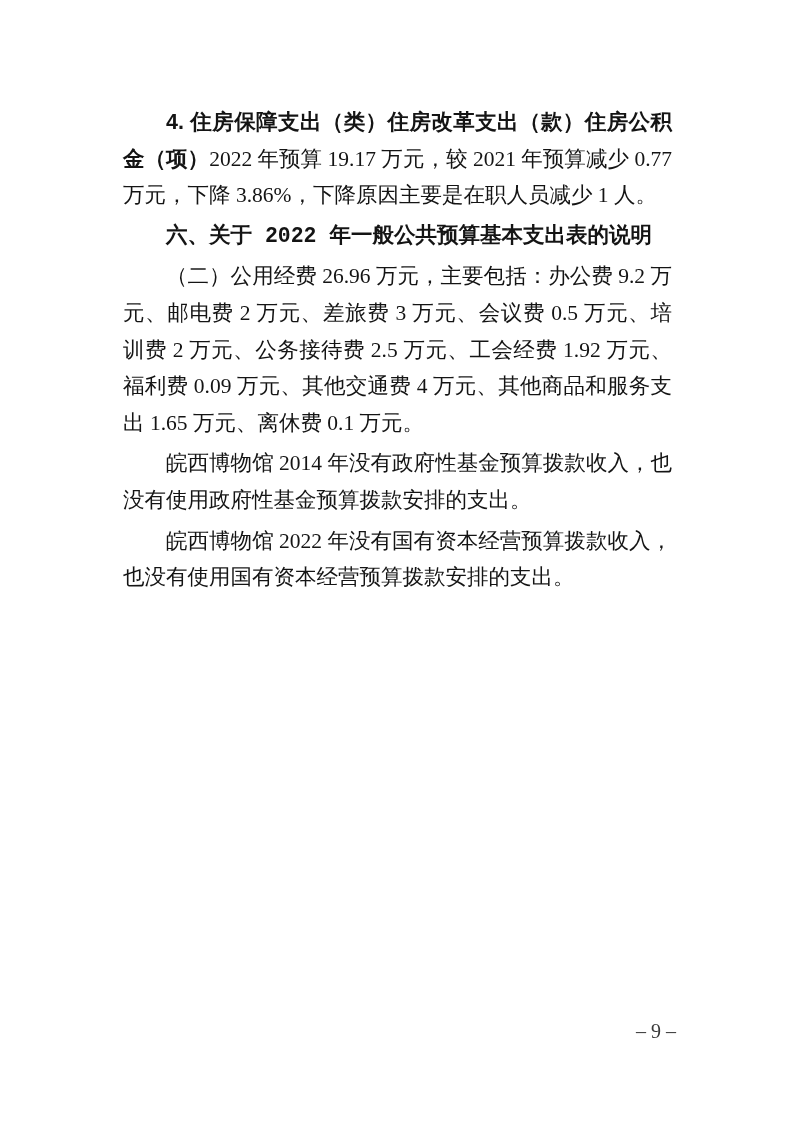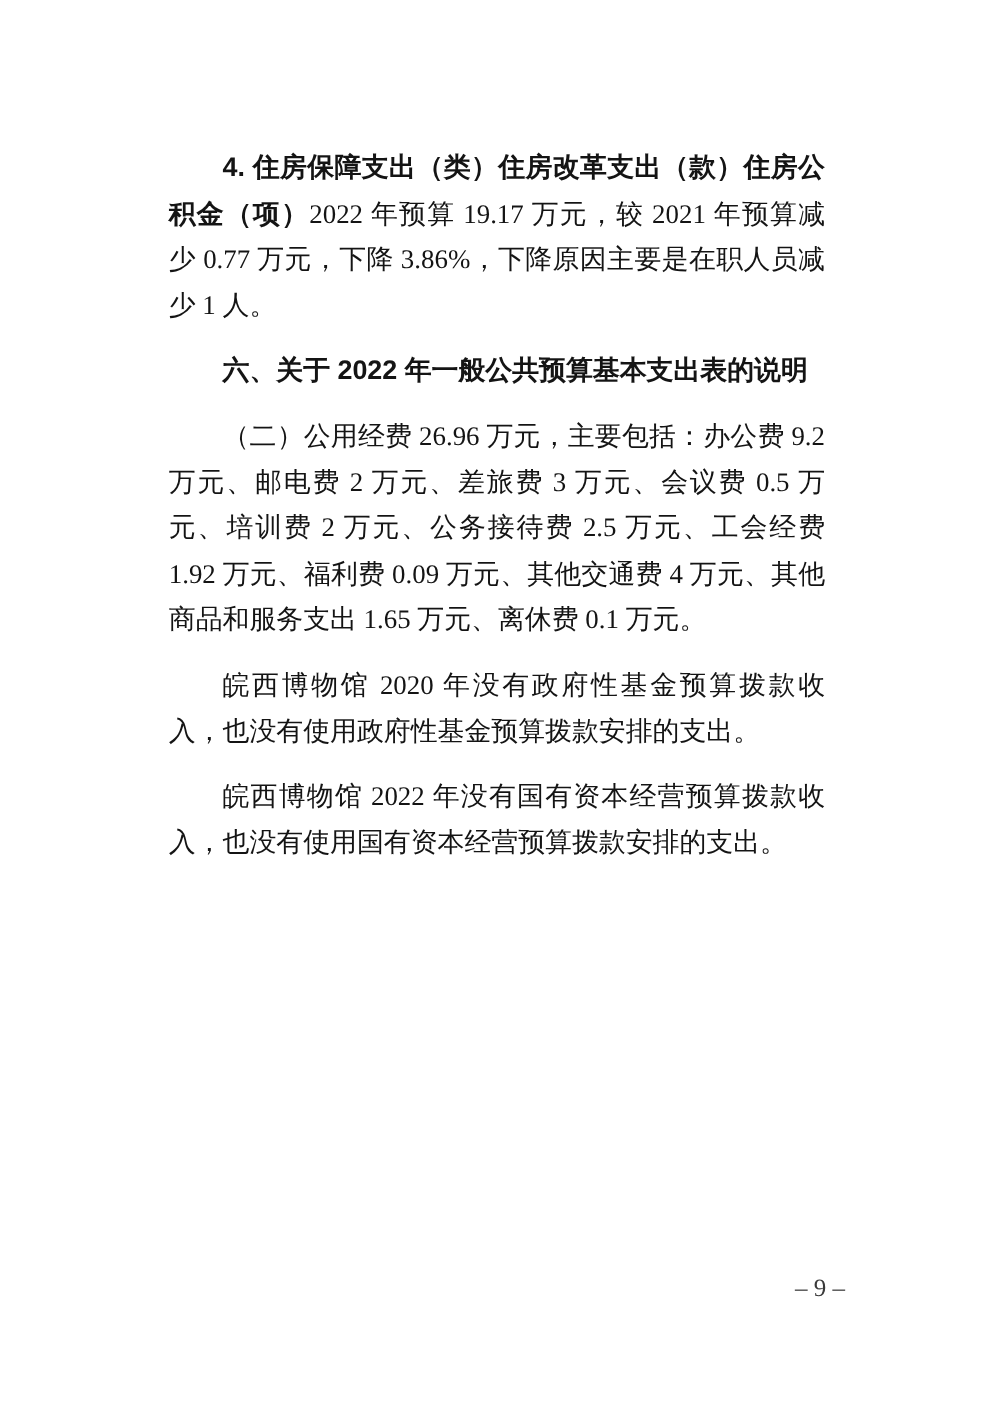--- a/index.html
+++ b/index.html
@@ -19,26 +19,26 @@
   .text-block {
     position: absolute;
     left: 119px;
     top: 100px;
     width: 557px;
     font-size: 21.5px;
     line-height: 36.6px;
     text-align: justify;
   }
   .text-block p {
-    margin: 16px;
+    margin: 4px;
     padding: 0;
     text-indent: 2em;
   }
   .heading {
-    font-family: Liberation Sans, sans-serif;
+    font-family: Liberation Mono, monospace;
     font-weight: 700;
   }
   .bold-lead {
     font-family: "Liberation Sans", "DejaVu Sans", sans-serif;
     font-weight: 700;
   }
   .footer {
     position: absolute;
     top: 1016px;
     left: 119px;
@@ -58,21 +58,21 @@
 
     <p><span class="bold-lead">4. 住房保障支出（类）住房改革支出（款）住房公积金（项）</span><span>2022 年预算 19.17 万元，较 2021 年预算减少 0.77 万元，下降 3.86%，下降原因主要是在职人员减少 1 人。</span></p>
 
     <p class="heading">六、关于 2022 年一般公共预算基本支出表的说明</p>
 
 
 
     <p>（二）公用经费 26.96 万元，主要包括：办公费 9.2 万元、邮电费 2 万元、差旅费 3 万元、会议费 0.5 万元、培训费 2 万元、公务接待费 2.5 万元、工会经费 1.92 万元、福利费 0.09 万元、其他交通费 4 万元、其他商品和服务支出 1.65 万元、离休费 0.1 万元。</p>
 
 
-    <p>皖西博物馆 2020 年没有政府性基金预算拨款收入，也没有使用政府性基金预算拨款安排的支出。</p>
+    <p>皖西博物馆 2014 年没有政府性基金预算拨款收入，也没有使用政府性基金预算拨款安排的支出。</p>
 
 
     <p>皖西博物馆 2022 年没有国有资本经营预算拨款收入，也没有使用国有资本经营预算拨款安排的支出。</p>
 
   </div>
 
   <div class="footer">– 9 –</div>
 </div>
 
 </body></html>

